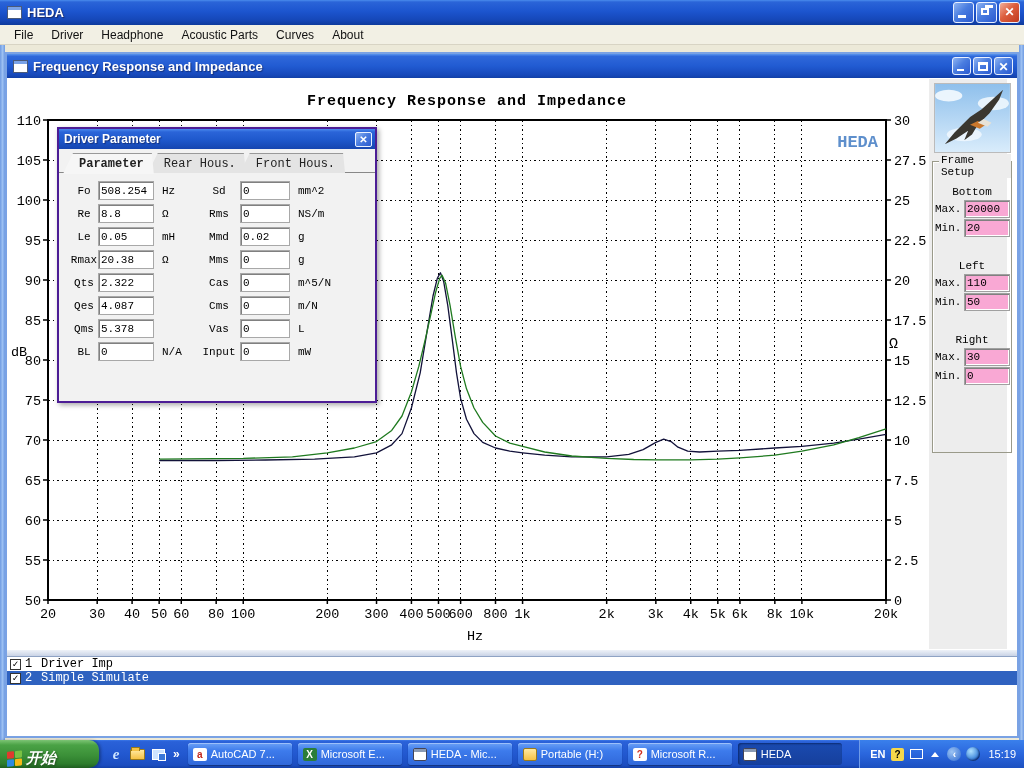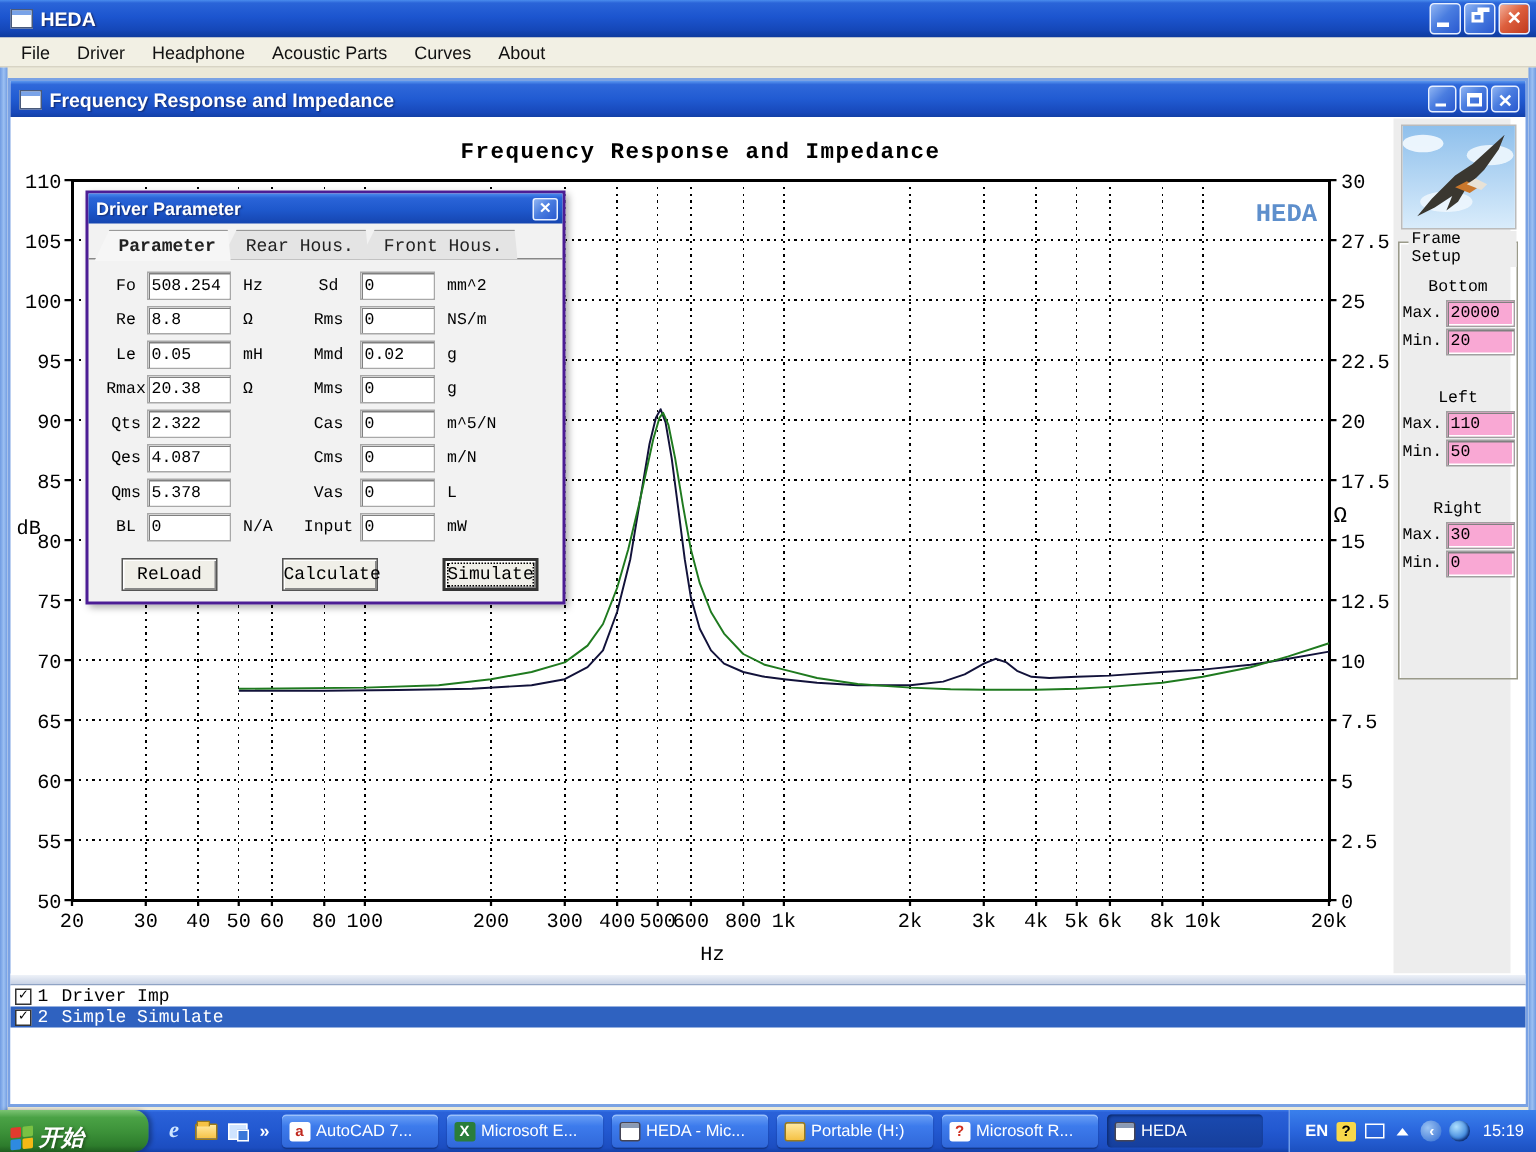--- a/index.html
+++ b/index.html
@@ -446,25 +446,20 @@
         <span class="fld-label">Vas</span>
         <input class="fld-input rt" readonly="" value="0" style="">
         <span class="fld-unit">L</span>
         <span class="fld-label">BL</span>
         <input class="fld-input " readonly="" value="0" style="">
         <span class="fld-unit">N/A</span>
         <span class="fld-label">Input</span>
         <input class="fld-input rt" readonly="" value="0" style="">
         <span class="fld-unit">mW</span>
       </div>
-    <div id="dlg-buttons">
-        <button class="dlg-btn">ReLoad</button>
-        <button class="dlg-btn">Calculate</button>
-        <button class="dlg-btn focused">Simulate</button>
-      </div>
   </div>
 
   <div id="taskbar">
     <div id="start-btn">
       <span class="winlogo">
           <i></i>
           <i></i>
           <i></i>
           <i></i>
         </span>

